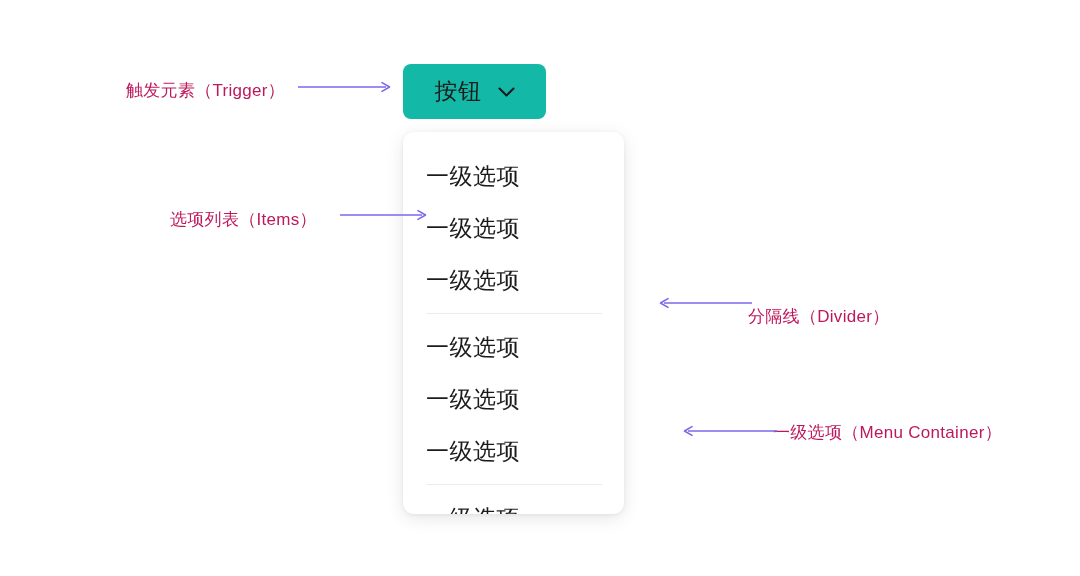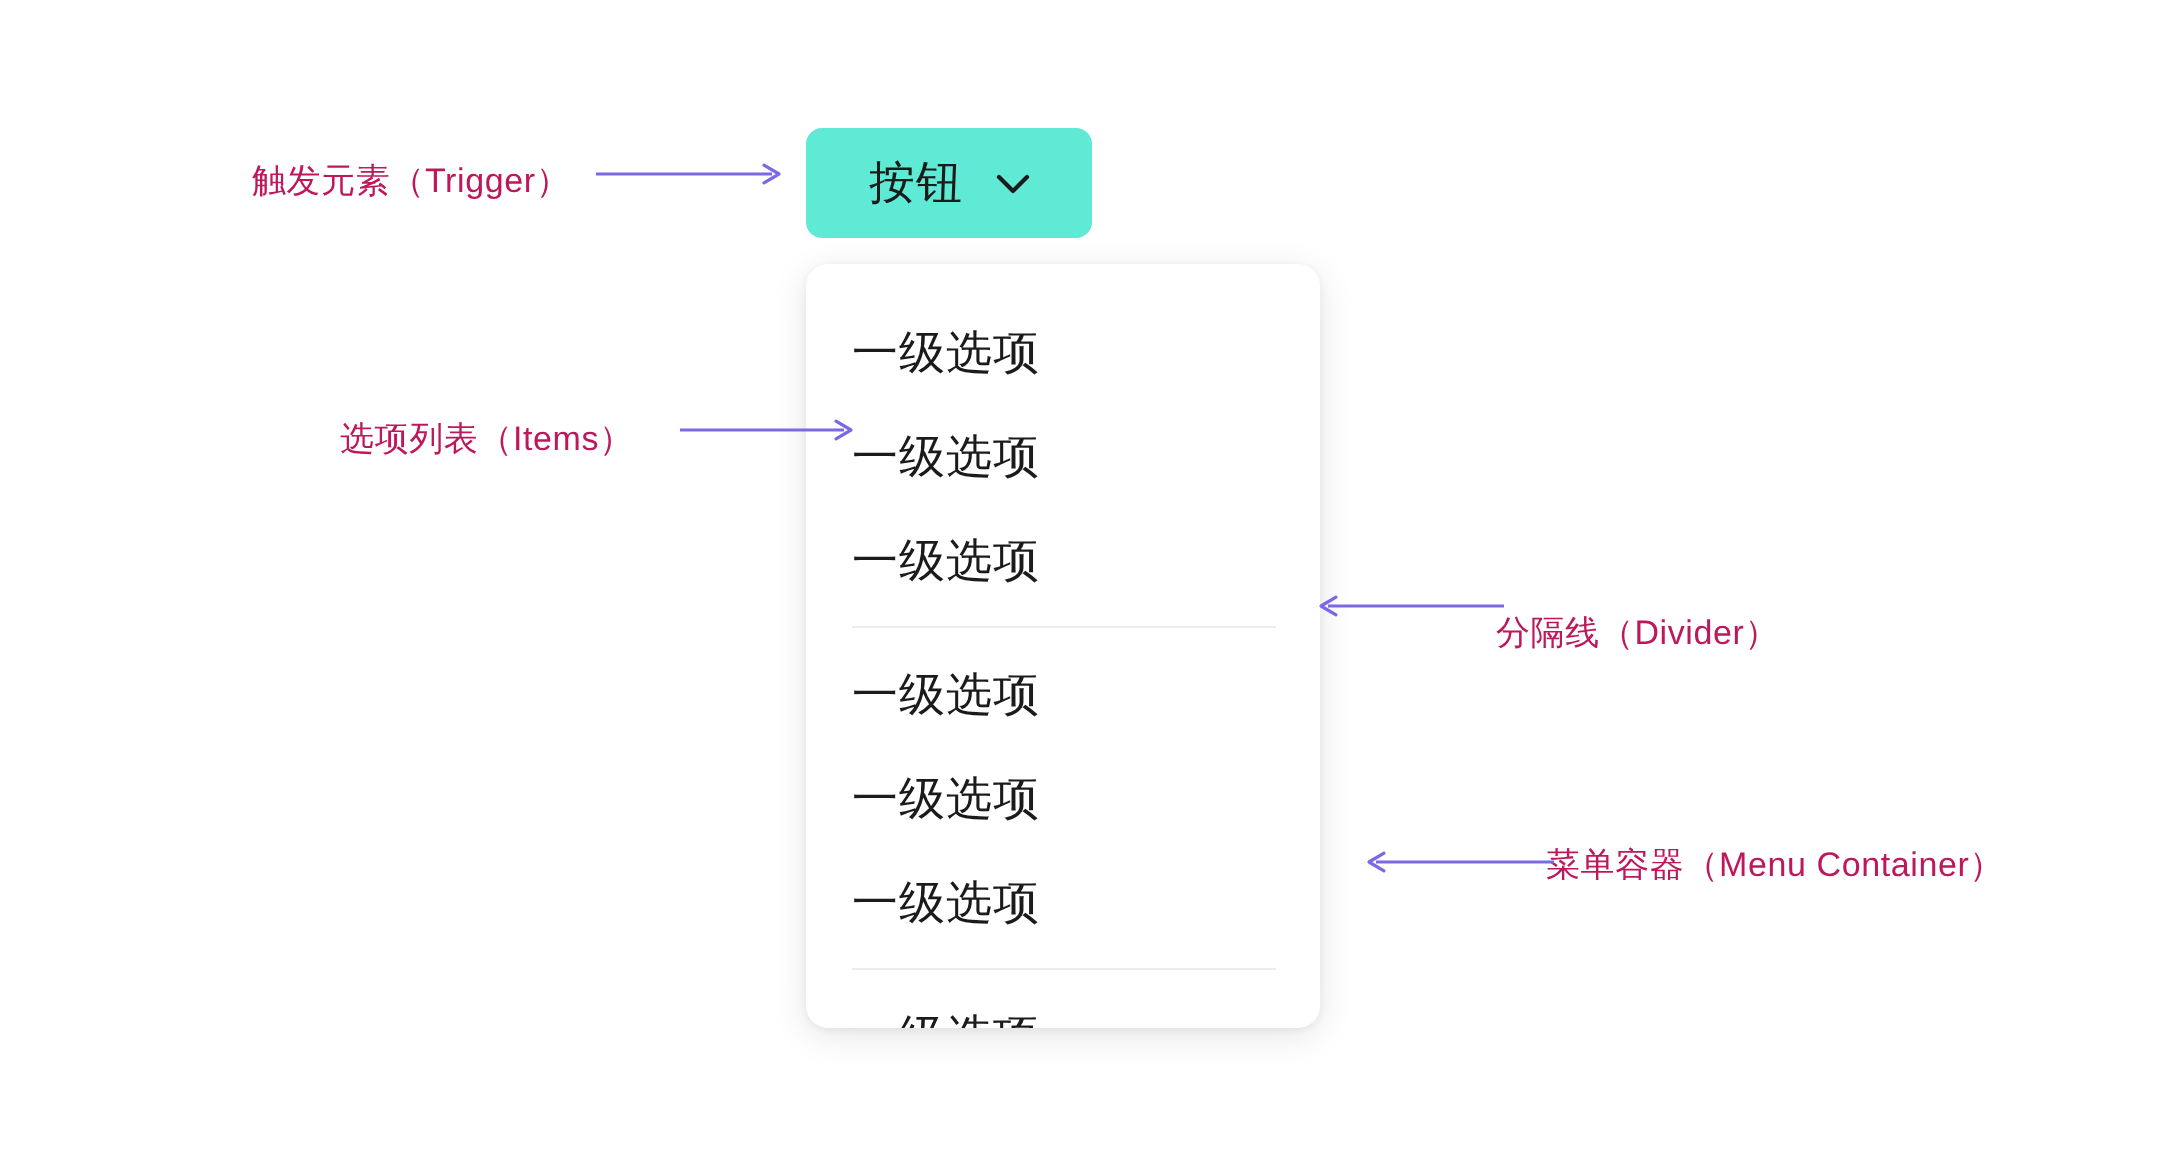--- a/index.html
+++ b/index.html
@@ -19,21 +19,21 @@
     inset: 0;
   }
 
   
   .trigger-button {
     position: absolute;
     left: 403px;
     top: 64px;
     width: 143px;
     height: 55px;
-    background: #5eead4;
+    background: #14b8a6;
     border: none;
     border-radius: 8px;
     display: flex;
     align-items: center;
     justify-content: center;
     gap: 16px;
     cursor: pointer;
     padding: 0;
   }
   .trigger-label {
@@ -46,21 +46,21 @@
     width: 17px;
     height: 10px;
     display: block;
   }
 
   
   .menu-container {
     position: absolute;
     left: 403px;
     top: 132px;
-    width: 257px;
+    width: 221px;
     height: 382px;
     background: #FFFFFF;
     border-radius: 11px;
     box-shadow: 0 4px 18px rgba(0,0,0,0.10), 0 1px 4px rgba(0,0,0,0.06);
     overflow: hidden;
   }
   .menu-inner {
     padding-top: 18px;
   }
   .menu-item {
@@ -170,19 +170,19 @@
     <path d="M0 7 H82" stroke="#7B68E8" stroke-width="1.6"></path>
     <path d="M78 2.6 L85.5 7 L78 11.4" stroke="#7B68E8" stroke-width="1.6" fill="none" stroke-linecap="round" stroke-linejoin="round"></path>
   </svg>
 
   <div class="annotation-label ann-divider">分隔线（Divider）</div>
   <svg class="arrow-svg arr-divider" width="94" height="14" viewBox="0 0 94 14">
     <path d="M94 7 H6" stroke="#7B68E8" stroke-width="1.6"></path>
     <path d="M10 2.6 L2.5 7 L10 11.4" stroke="#7B68E8" stroke-width="1.6" fill="none" stroke-linecap="round" stroke-linejoin="round"></path>
   </svg>
 
-  <div class="annotation-label ann-container">菜单容器（Menu Container）</div>
+  <div class="annotation-label ann-container">一级选项（Menu Container）</div>
   <svg class="arrow-svg arr-container" width="95" height="14" viewBox="0 0 95 14">
     <path d="M95 7 H6" stroke="#7B68E8" stroke-width="1.6"></path>
     <path d="M10 2.6 L2.5 7 L10 11.4" stroke="#7B68E8" stroke-width="1.6" fill="none" stroke-linecap="round" stroke-linejoin="round"></path>
   </svg>
 
 </div>
 
 </body></html>

